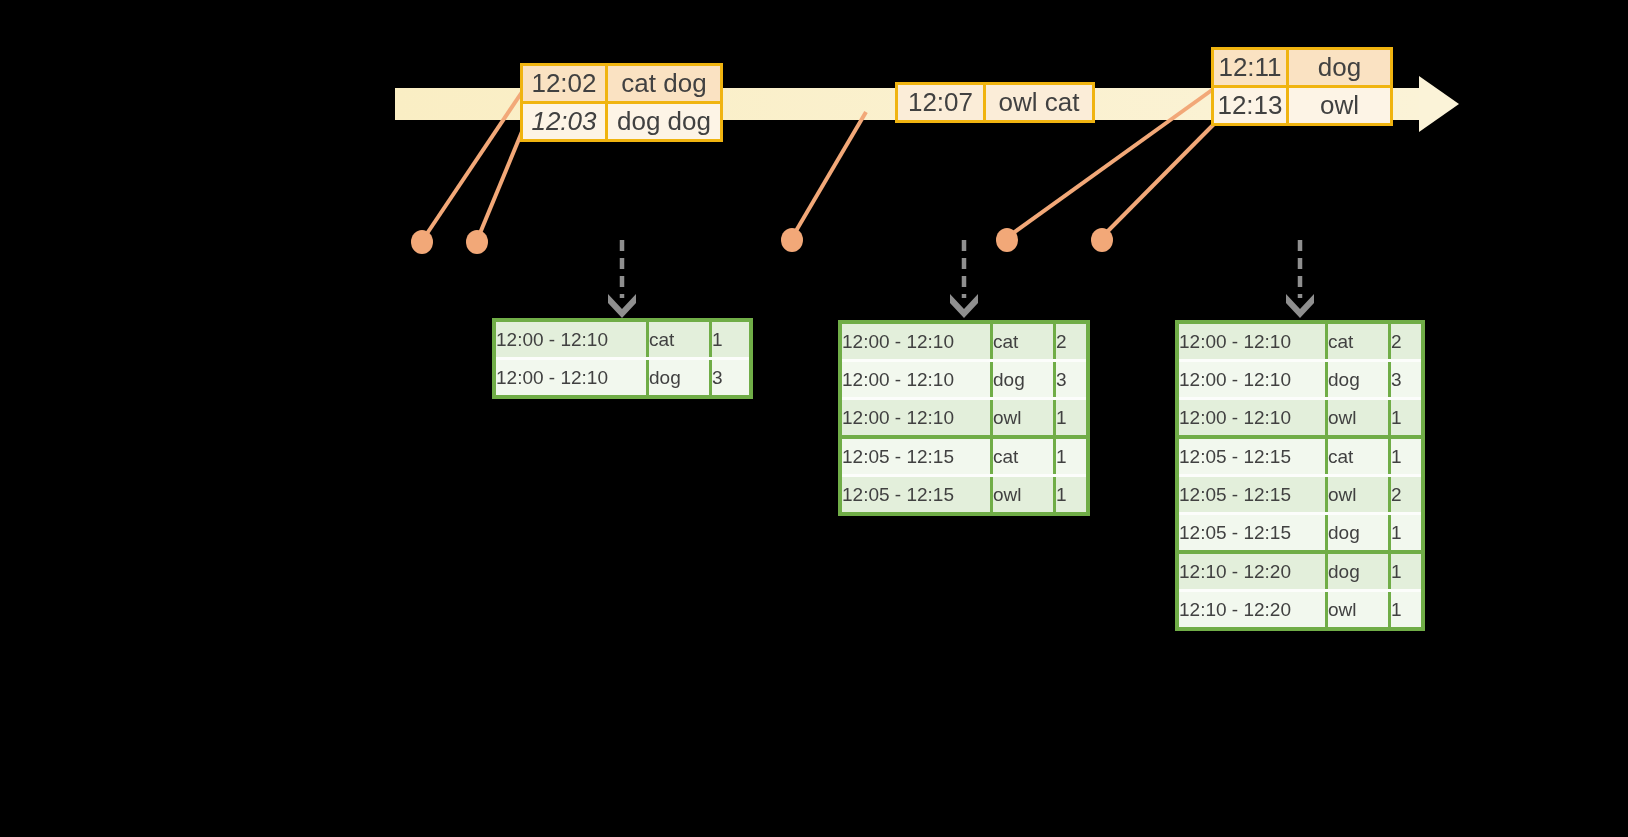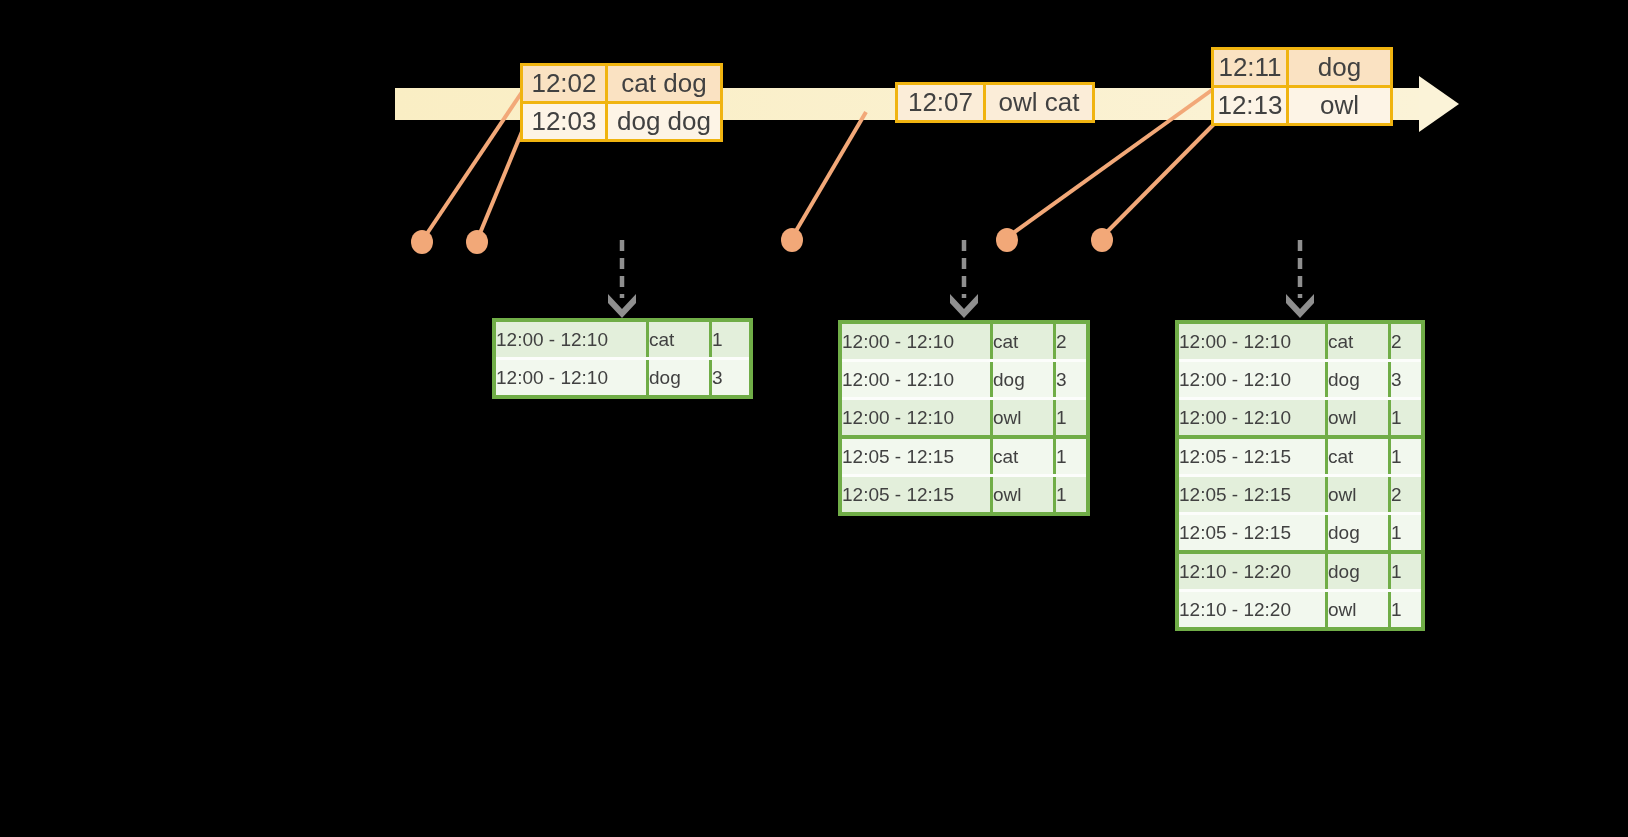--- a/index.html
+++ b/index.html
@@ -85,21 +85,21 @@
     </g>
   </svg>
 
   <div id="events">
       <div class="ev-table" style="left: 520px; top: 63px; width: 203px;">
         <div class="ev-row shade-dark">
           <div class="ev-cell ev-time" style="width: 82px;">12:02</div>
           <div class="ev-cell ev-word">cat dog</div>
         </div>
         <div class="ev-row shade-light">
-          <div class="ev-cell ev-time" style="width: 82px;">12:03</div>
+          <div class="ev-cell ev-time" style="width: 82px; font-style: italic;">12:03</div>
           <div class="ev-cell ev-word">dog dog</div>
         </div>
       </div>
       <div class="ev-table" style="left: 863px; top: 82px; width: 200px; margin-left: 32px;">
         <div class="ev-row shade-mid">
           <div class="ev-cell ev-time" style="width: 85px;">12:07</div>
           <div class="ev-cell ev-word">owl cat</div>
         </div>
       </div>
       <div class="ev-table" style="left: 1211px; top: 47px; width: 182px;">

